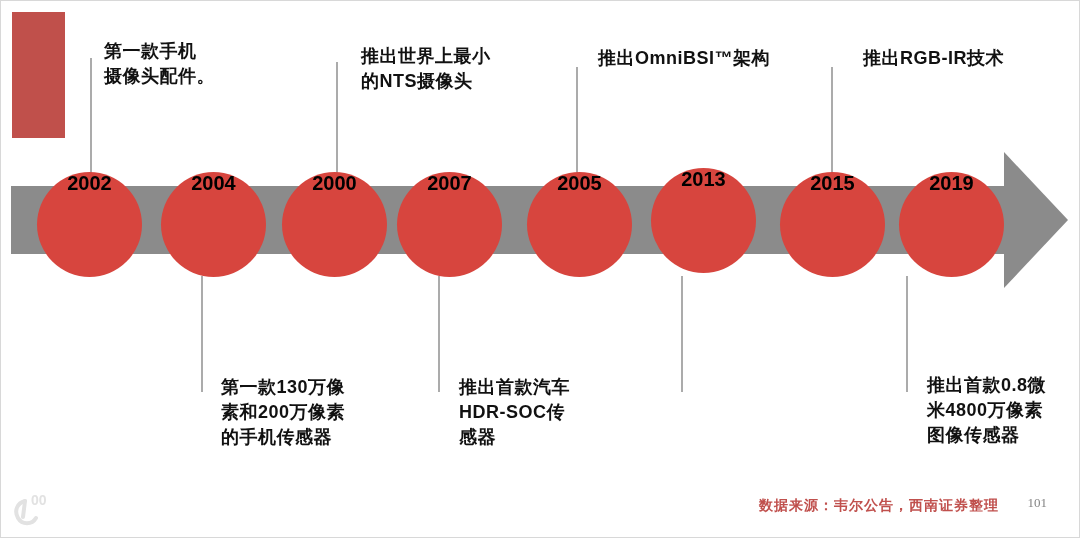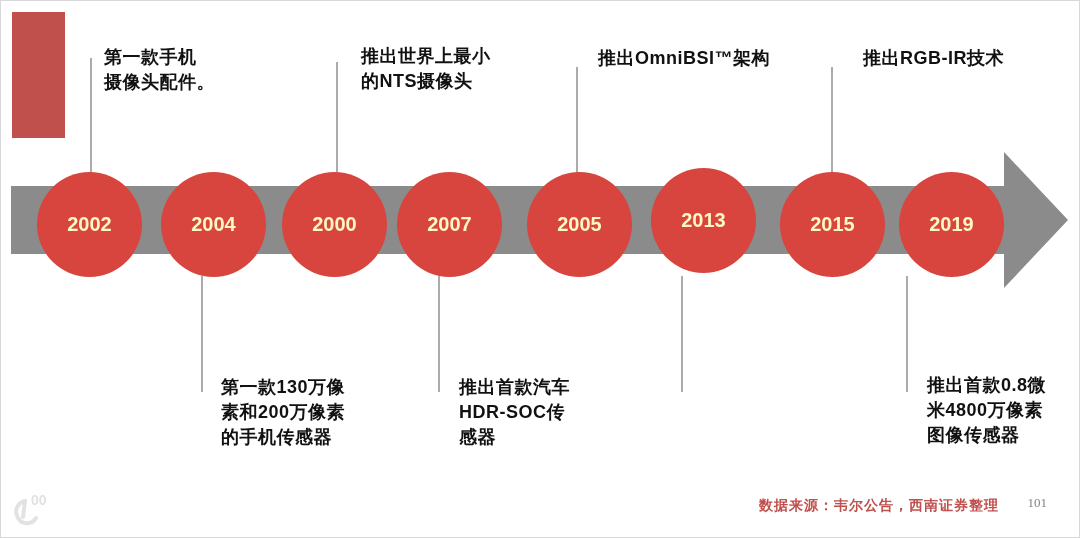--- a/index.html
+++ b/index.html
@@ -25,41 +25,41 @@
   .arrow-head{
     position:absolute;left:1003px;top:151px;width:0;height:0;
     border-top:68px solid transparent;
     border-bottom:68px solid transparent;
     border-left:64px solid #8b8b8b;
   }
   
   .node{
     position:absolute;top:171px;width:105px;height:105px;
     background:#d7453e;border-radius:50%;
-    display:flex;align-items:center;justify-content:center;
-    color:#fef9c3;font-size:20px;font-weight:700;
+    display:flex;justify-content:center;
+    color:#000000;font-size:20px;font-weight:700;
   }
   .n0{left:36px}.n1{left:160px}.n2{left:281px}.n3{left:396px}
   .n4{left:526px}.n5{left:650px;top:167px}.n6{left:779px}.n7{left:898px}
   
   .conn{position:absolute;width:2px;background:#ababab;}
   .c0{left:89px;top:57px;height:115px}
   .c1{left:335px;top:61px;height:111px}
   .c2{left:575px;top:66px;height:106px}
   .c3{left:830px;top:66px;height:106px}
   .c4{left:200px;top:275px;height:116px}
   .c5{left:437px;top:275px;height:116px}
   .c6{left:680px;top:275px;height:116px}
   .c7{left:905px;top:275px;height:116px}
   
   .ann{
     position:absolute;font-size:18px;font-weight:700;color:#111111;
     line-height:25px;letter-spacing:0.5px;white-space:nowrap;
   }
-  .a0{left:103px;top:44px}
+  .a0{left:103px;top:38px}
   .a1{left:360px;top:43px}
   .a2{left:597px;top:45px}
   .a3{left:862px;top:45px}
   .a4{left:220px;top:374px}
   .a5{left:458px;top:374px}
   .a6{left:696px;top:374px}
   .a7{left:926px;top:372px}
   .u{
     text-decoration-thickness:2px;
     text-underline-offset:3px;

